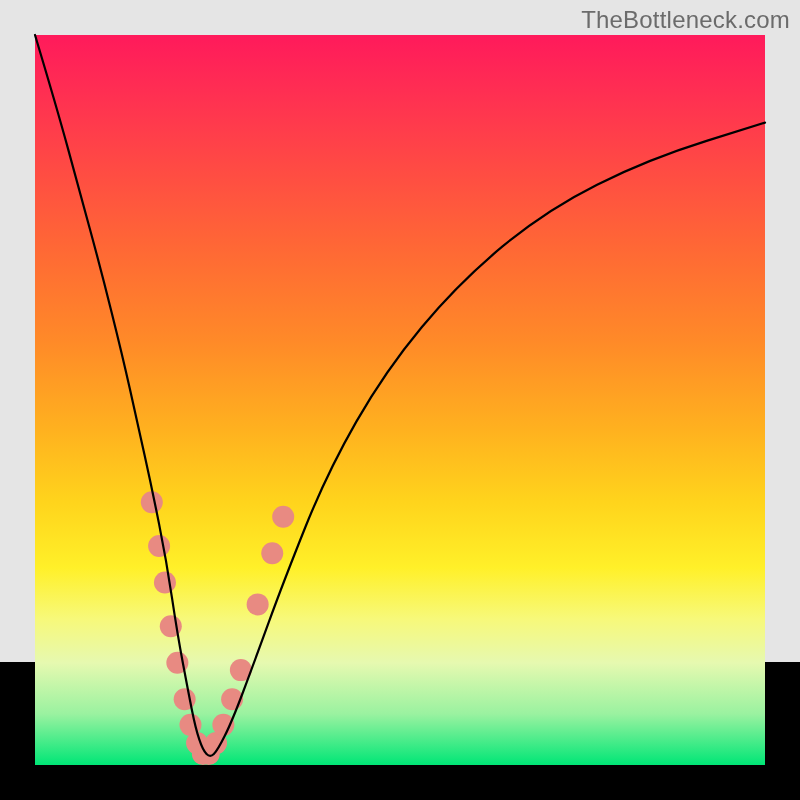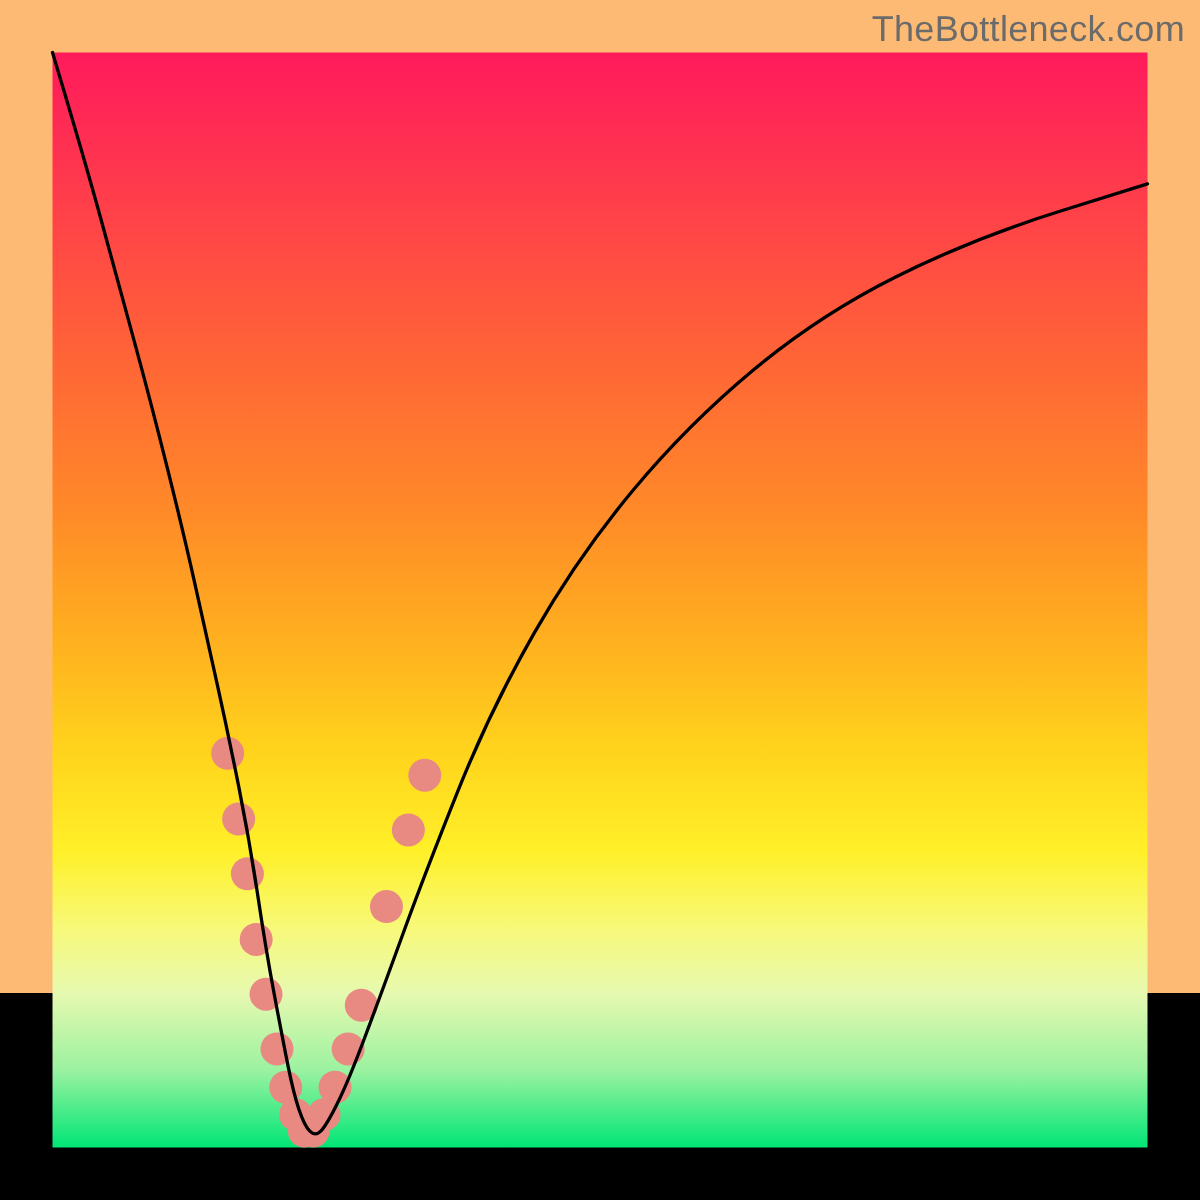--- a/index.html
+++ b/index.html
@@ -8,21 +8,21 @@
     width: 800px;
     height: 800px;
     background: #000;
     overflow: hidden;
     font-family: Arial, Helvetica, sans-serif;
   }
   .frame {
     position: relative;
     width: 800px;
     height: 662px;
-    background: #fdba74;
+    background: #e5e5e5;
   }
   .plot {
     position: absolute;
     left: 35px;
     top: 35px;
     width: 730px;
     height: 730px;
     
     background: linear-gradient(to bottom,
       #ff1a5b 0%,

